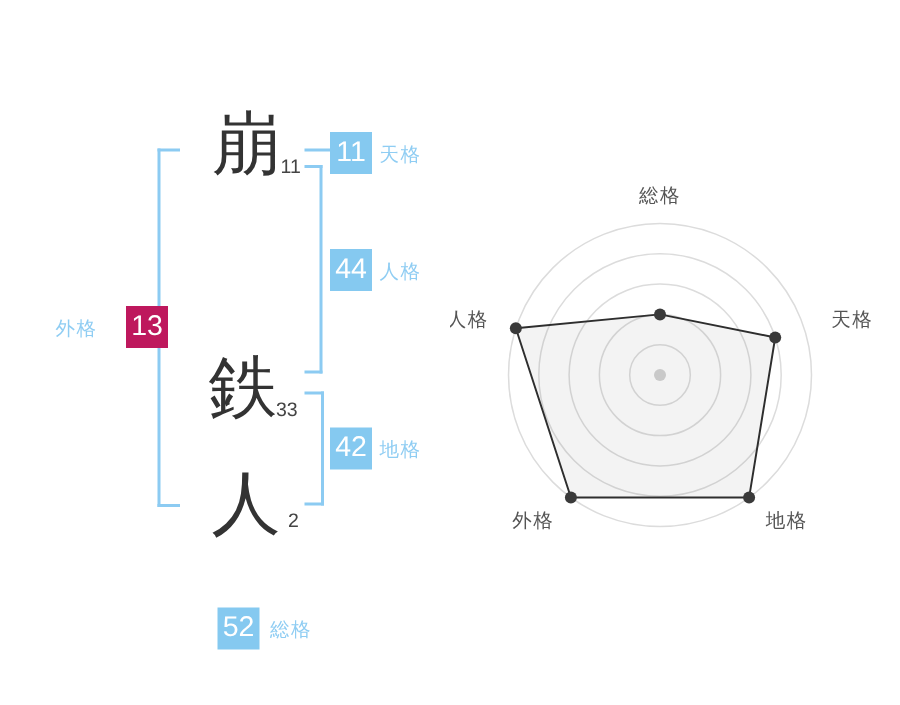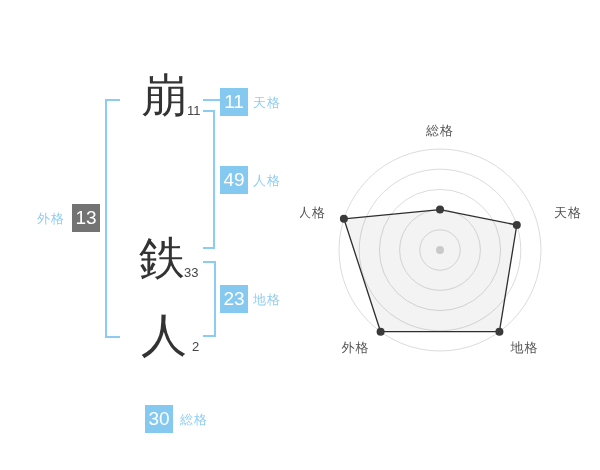--- a/index.html
+++ b/index.html
@@ -35,30 +35,30 @@
   <div class="strokes" style="left:192px;top:340px">2</div>
 
   <div class="bracket" style="left:105px;top:99px;width:15px;height:239px;border-left:2px solid #8CCBF2;border-top:2px solid #8CCBF2;border-bottom:2px solid #8CCBF2;"></div>
   <div class="bracket" style="left:203px;top:99px;width:17px;height:0;border-top:2px solid #8CCBF2;"></div>
   <div class="bracket" style="left:203px;top:110px;width:12px;height:139px;border-right:2px solid #8CCBF2;border-top:2px solid #8CCBF2;border-bottom:2px solid #8CCBF2;"></div>
   <div class="bracket" style="left:203px;top:261px;width:13px;height:76px;border-right:2px solid #8CCBF2;border-top:2px solid #8CCBF2;border-bottom:2px solid #8CCBF2;"></div>
 
   <div class="badge" style="left:220px;top:88px;background:#85C9F0">11</div>
   <div class="cat-label" style="left:253px;top:96px;color:#8FCDF3">天格</div>
 
-  <div class="badge" style="left:220px;top:166px;background:#85C9F0">49</div>
+  <div class="badge" style="left:220px;top:166px;background:#85C9F0">44</div>
   <div class="cat-label" style="left:253px;top:174px;color:#8FCDF3">人格</div>
 
-  <div class="badge" style="left:220px;top:285px;background:#85C9F0">23</div>
+  <div class="badge" style="left:220px;top:285px;background:#85C9F0">42</div>
   <div class="cat-label" style="left:253px;top:293px;color:#8FCDF3">地格</div>
 
   <div class="cat-label" style="left:37px;top:212px;color:#8FCDF3">外格</div>
-  <div class="badge" style="left:72px;top:204px;background:#737373">13</div>
+  <div class="badge" style="left:84px;top:204px;background:#be185d">13</div>
 
-  <div class="badge" style="left:145px;top:405px;background:#85C9F0">30</div>
+  <div class="badge" style="left:145px;top:405px;background:#85C9F0">52</div>
   <div class="cat-label" style="left:180px;top:413px;color:#8FCDF3">総格</div>
 
   <div class="radar-wrap">
     <svg id="radar" width="300" height="260" viewBox="0 0 300 260">
         <circle cx="140" cy="145" r="20.2" fill="none" stroke="#dcdcdc" stroke-width="1"></circle>
         <circle cx="140" cy="145" r="40.4" fill="none" stroke="#dcdcdc" stroke-width="1"></circle>
         <circle cx="140" cy="145" r="60.6" fill="none" stroke="#dcdcdc" stroke-width="1"></circle>
         <circle cx="140" cy="145" r="80.8" fill="none" stroke="#dcdcdc" stroke-width="1"></circle>
         <circle cx="140" cy="145" r="101" fill="none" stroke="#dcdcdc" stroke-width="1"></circle>
         <polygon points="140.0,104.6 216.8,120.0 199.4,226.7 80.6,226.7 43.9,113.8" fill="rgba(80,80,80,0.07)" stroke="#2e2e2e" stroke-width="1.3" stroke-linejoin="round"></polygon>

